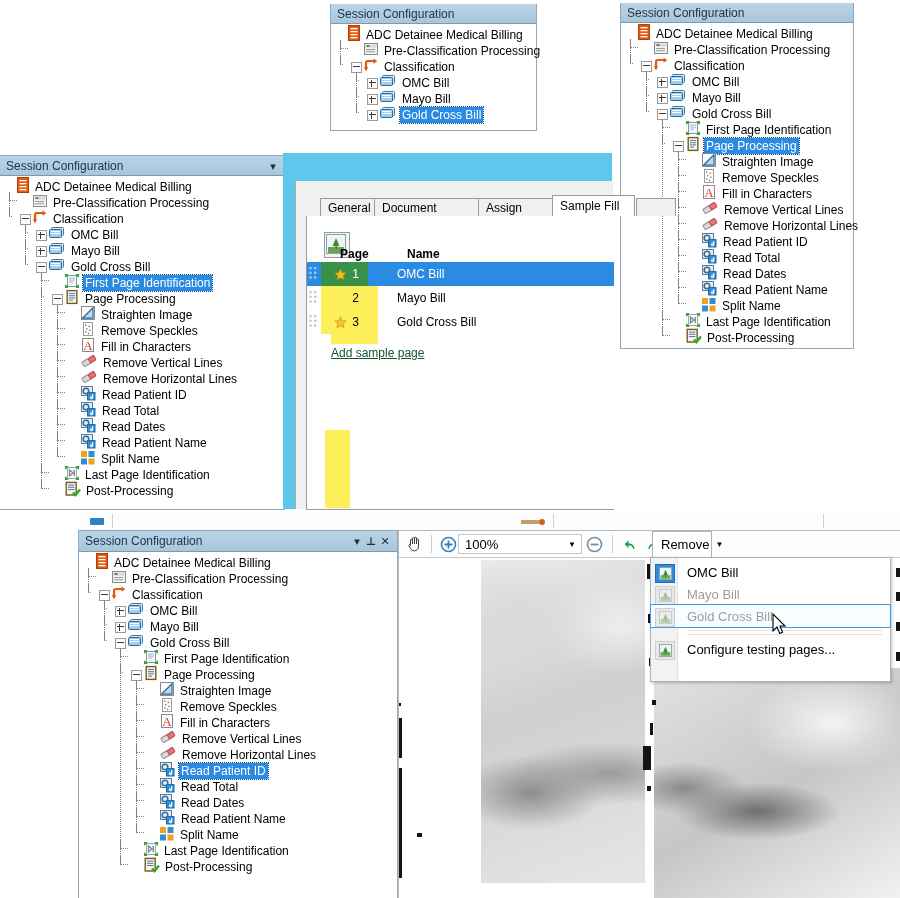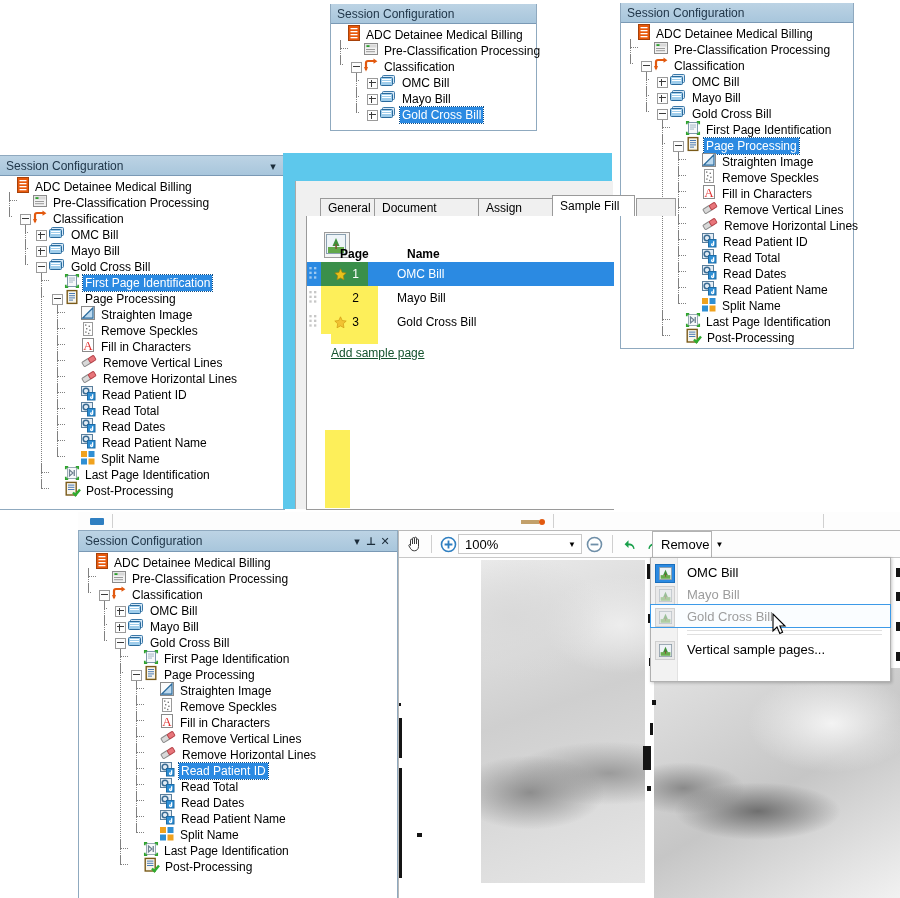--- a/index.html
+++ b/index.html
@@ -1194,21 +1194,21 @@
       <div class="msep"></div>
       <div class="mi">
         <span class="mico" style="width: 18px; height: 17px; display: inline-flex; align-items: center; justify-content: center; background: rgb(233, 233, 233); border: 1px solid rgb(207, 207, 207);">
           <svg width="13" height="13" viewBox="0 0 16 16" opacity="1">
             <rect x="0.5" y="0.5" width="15" height="15" fill="#eef3f7" stroke="#8a9aa6"></rect>
             <rect x="2" y="10" width="12" height="4.5" fill="#68ad4d"></rect>
             <path d="M8 3.5 L11 10 L5 10 Z" fill="#3f8f3a"></path>
             <rect x="7.4" y="8.5" width="1.3" height="3.5" fill="#7d5a33"></rect>
           </svg>
         </span>
-        <span>Vertical sample pages...</span>
+        <span>Configure testing pages...</span>
       </div>
     </div>
 </div>
 
 <div class="abs" style="left:772px;top:613px;">
   <svg width="16" height="24" viewBox="0 0 16 24">
     <path d="M1 1 L1 18 L5 14 L7.8 20.5 L10.6 19.3 L7.9 13 L13 13 Z" fill="#fff" stroke="#000" stroke-width="1.1"></path>
   </svg>
 </div>
 

